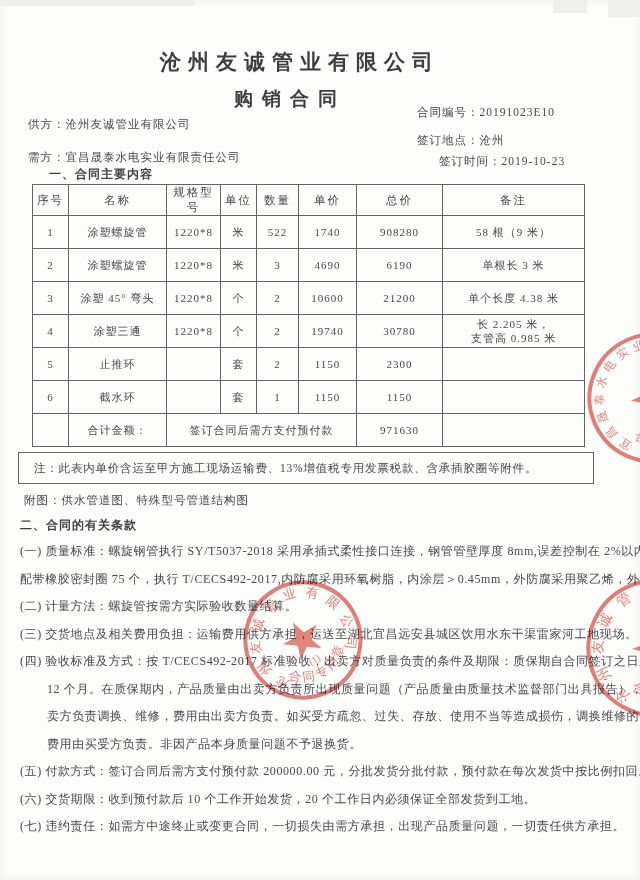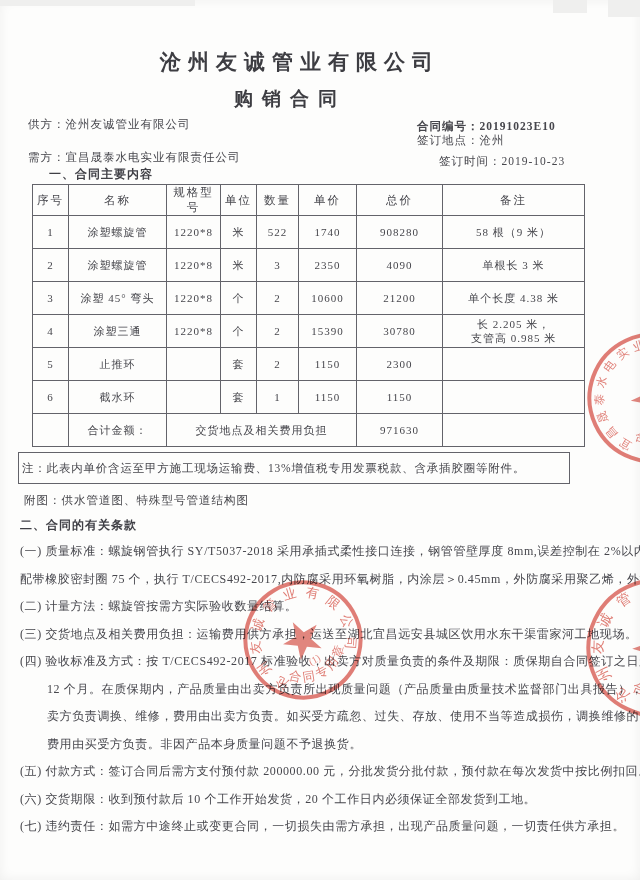--- a/index.html
+++ b/index.html
@@ -13,42 +13,42 @@
     position:absolute;top:48px;left:0;width:600px;text-align:center;
     font-size:21px;font-weight:600;letter-spacing:7px;color:#3d3d42;
   }
   .doc-title{
     position:absolute;top:86px;left:0;width:580px;text-align:center;
     font-size:19px;font-weight:600;letter-spacing:9px;color:#3d3d42;
   }
   .meta{position:absolute;font-size:11.5px;letter-spacing:1px;white-space:nowrap;color:#46464c;}
   .m-supplier{left:28px;top:117px;}
   .m-buyer{left:28px;top:150px;}
-  .m-no{left:417px;top:119px;font-weight:bold;}
+  .m-no{left:417px;top:105px;}
   .m-place{left:417px;top:133px;}
   .m-date{left:439px;top:154px;}
   .sec-heading{position:absolute;font-size:12px;font-weight:600;letter-spacing:1px;color:#3f3f45;white-space:nowrap;}
   .h1pos{left:20px;top:166px;margin-left:29px;}
   .h2pos{left:20px;top:517px;}
   table.items{
     position:absolute;left:18px;top:184px;width:552px;
     border-collapse:collapse;table-layout:fixed;font-size:11px;color:#46464c;margin-left:14px;
   }
   table.items td,table.items th{
     border:1px solid #63636a;text-align:center;vertical-align:middle;
     padding:0 2px;font-weight:normal;overflow:hidden;
   }
   table.items th{height:29px;font-size:11.5px;letter-spacing:2px;}
   table.items td{height:32px;letter-spacing:1px;}
   td.remark{white-space:pre-line;line-height:14px;}
   td.amount-cn{letter-spacing:2px;}
   .note-box{
     position:absolute;left:18px;top:452px;width:544px;height:30px;
     border:1px solid #63636a;font-size:11.5px;letter-spacing:0.8px;
-    line-height:30px;padding:0 3px;white-space:nowrap;overflow:hidden;color:#46464c;
+    line-height:30px;padding:0 15px;white-space:nowrap;overflow:hidden;color:#46464c;
   }
   .attachment{position:absolute;left:24px;top:493px;font-size:11.5px;letter-spacing:1px;white-space:nowrap;}
   .terms{position:absolute;left:20px;top:538px;width:600px;}
   .term-line{
     height:27.5px;line-height:27.5px;font-size:12px;letter-spacing:0.6px;
     white-space:nowrap;overflow:visible;color:#46464c;
   }
   .term-line.hang{padding-left:27px;}
   .seal{position:absolute;mix-blend-mode:multiply;opacity:0.82;pointer-events:none;}
   .s-buyer{left:577px;top:322px;}
@@ -108,41 +108,41 @@
           <td>1740</td>
           <td>908280</td>
           <td class="remark">58 根（9 米）</td>
         </tr>
         <tr>
           <td>2</td>
           <td>涂塑螺旋管</td>
           <td>1220*8</td>
           <td>米</td>
           <td>3</td>
-          <td>2350</td>
-          <td>4090</td>
+          <td>4690</td>
+          <td>6190</td>
           <td class="remark">单根长 3 米</td>
         </tr>
         <tr>
           <td>3</td>
           <td>涂塑 45° 弯头</td>
           <td>1220*8</td>
           <td>个</td>
           <td>2</td>
           <td>10600</td>
           <td>21200</td>
           <td class="remark">单个长度 4.38 米</td>
         </tr>
         <tr>
           <td>4</td>
           <td>涂塑三通</td>
           <td>1220*8</td>
           <td>个</td>
           <td>2</td>
-          <td>15390</td>
+          <td>19740</td>
           <td>30780</td>
           <td class="remark">长 2.205 米，
 支管高 0.985 米</td>
         </tr>
         <tr>
           <td>5</td>
           <td>止推环</td>
           <td></td>
           <td>套</td>
           <td>2</td>
@@ -156,21 +156,21 @@
           <td></td>
           <td>套</td>
           <td>1</td>
           <td>1150</td>
           <td>1150</td>
           <td class="remark"></td>
         </tr>
         <tr>
           <td></td>
           <td>合计金额：</td>
-          <td colspan="4" class="amount-cn">交货地点及相关费用负担</td>
+          <td colspan="4" class="amount-cn">签订合同后需方支付预付款</td>
           <td>971630</td>
           <td></td>
         </tr>
       </tbody>
   </table>
 
   <div class="note-box">注：此表内单价含运至甲方施工现场运输费、13%增值税专用发票税款、含承插胶圈等附件。</div>
   <div class="attachment">附图：供水管道图、特殊型号管道结构图</div>
 
   <div class="sec-heading h2pos">二、合同的有关条款</div>

